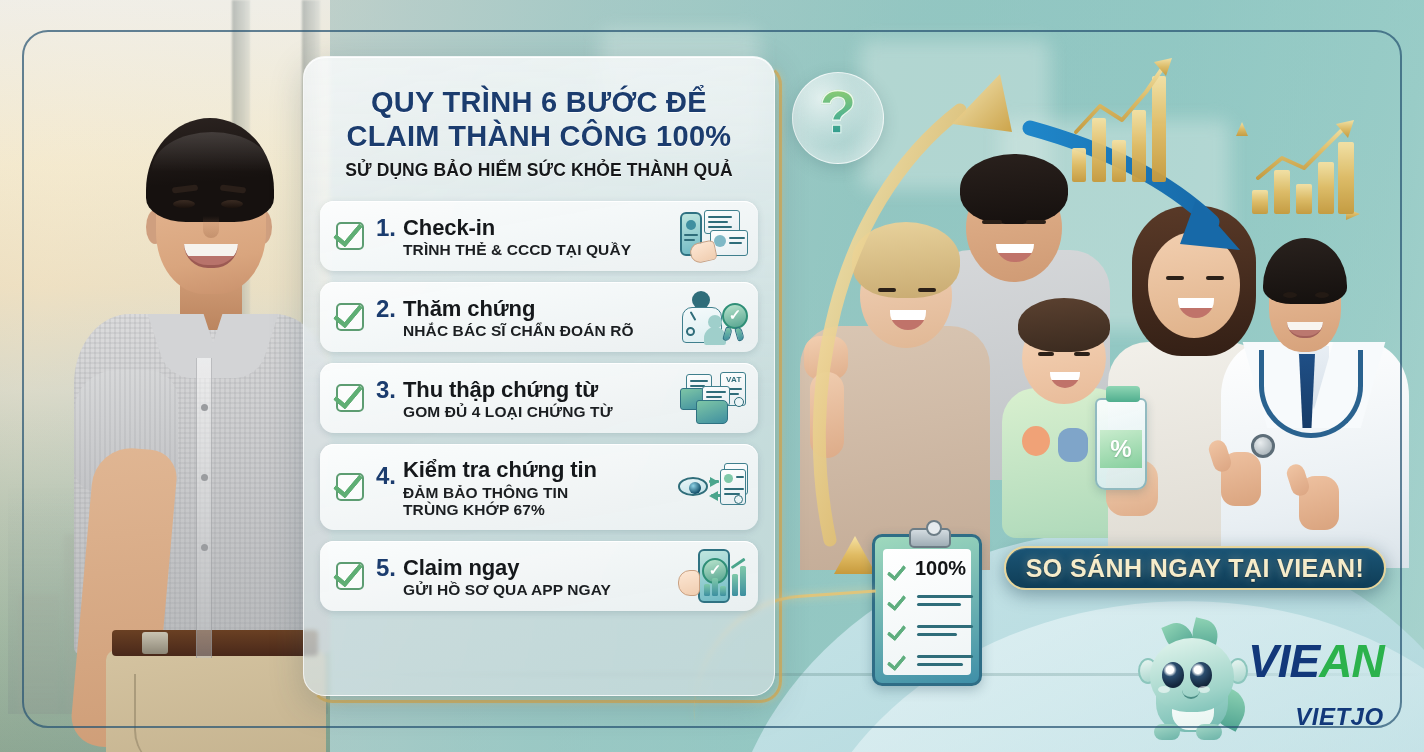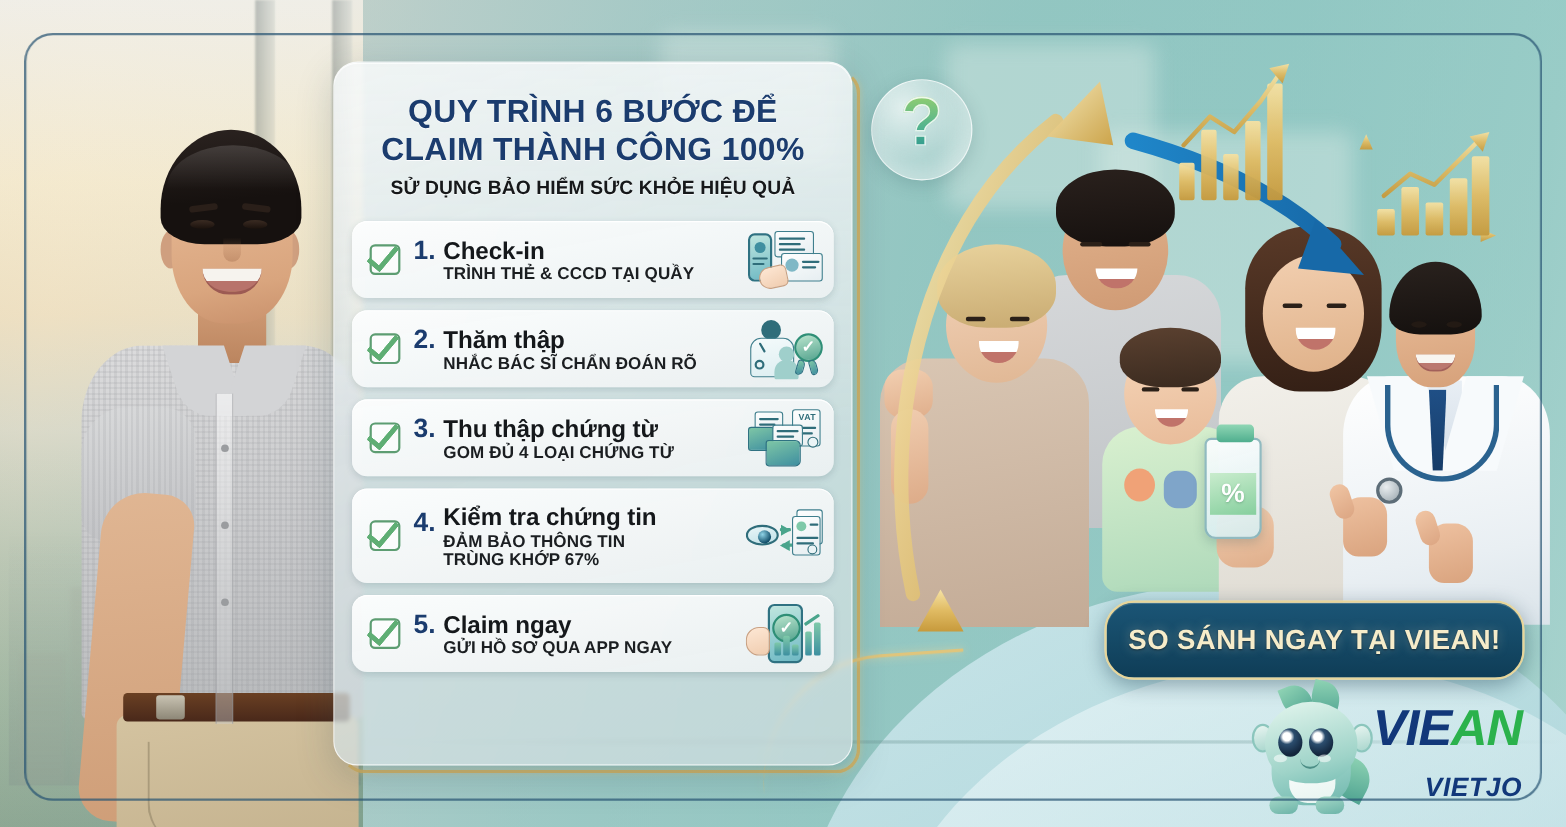--- a/index.html
+++ b/index.html
@@ -448,21 +448,21 @@
   .cb-tick {
     position:absolute; left:0; top:1px; width:11px; height:18px;
     border-right:4px solid #5fae7f; border-bottom:4px solid #5fae7f;
     transform: rotate(40deg); border-radius:2px;
   }
   .cb-100 { position:absolute; left:24px; top:-4px; font-size:20px; font-weight:700; color:#121416; }
   .cb-l1, .cb-l2 { position:absolute; left:26px; height:2.5px; background:#2f6d7a; border-radius:2px; }
 
   
   .cta {
-    position:absolute; left:1004px; top:546px; width:382px; height:72px;
+    position:absolute; left:1004px; top:546px; width:382px; height:44px;
     border-radius: 27px;
     background: linear-gradient(180deg,#1b5576 0%, #154a67 48%, #0f3d57 100%);
     border: 2.5px solid #e7d59a;
     box-shadow: 0 5px 18px rgba(20,55,75,.40), inset 0 1px 0 rgba(255,255,255,.18);
     display:flex; align-items:center; justify-content:center;
   }
   .cta span {
     font-size: 25px; font-weight:700; letter-spacing:.4px;
     color: #f6ecca;
     text-shadow: 0 1px 2px rgba(0,0,0,.45), 0 0 10px rgba(246,236,202,.35);
@@ -708,20 +708,44 @@
       <rect x="1338" y="142" width="16" height="72" rx="2" fill="url(#gGold)"></rect>
       <polyline points="1258,178 1282,158 1304,168 1326,146 1346,126" fill="none" stroke="url(#gGold)" stroke-width="4" stroke-linecap="round" stroke-linejoin="round"></polyline>
       <path d="M 1336 124 L 1354 120 L 1348 138 Z" fill="url(#gGold)"></path>
     </g>
   </svg>
 
   <div class="q-bubble">
     <span>?</span>
   </div>
 
+  <div class="clipboard">
+    <div class="clip"></div>
+    <div class="sheet">
+      <div class="cb-row" style="top:12px;">
+        <div class="cb-tick"></div>
+        <div class="cb-100">100%</div>
+      </div>
+      <div class="cb-row" style="top:42px;">
+        <div class="cb-tick"></div>
+        <div class="cb-l1" style="top:4px; width:56px;"></div>
+        <div class="cb-l2" style="top:12px; width:44px;"></div>
+      </div>
+      <div class="cb-row" style="top:72px;">
+        <div class="cb-tick"></div>
+        <div class="cb-l1" style="top:4px; width:56px;"></div>
+        <div class="cb-l2" style="top:12px; width:40px;"></div>
+      </div>
+      <div class="cb-row" style="top:102px;">
+        <div class="cb-tick"></div>
+        <div class="cb-l1" style="top:4px; width:56px;"></div>
+        <div class="cb-l2" style="top:12px; width:46px;"></div>
+      </div>
+    </div>
+  </div>
 
   <div class="cta">
     <span>SO SÁNH NGAY TẠI VIEAN!</span>
   </div>
 
   <div class="logo">
     <div class="mascot">
       <div class="m-leaf" style="left:26px; top:-2px; width:26px; height:30px; transform:rotate(-22deg);"></div>
       <div class="m-leaf" style="left:52px; top:-4px; width:26px; height:30px; transform:rotate(14deg);"></div>
       <div class="m-leaf" style="left:72px; top:66px; width:34px; height:36px; transform:rotate(28deg);"></div>
@@ -747,21 +771,21 @@
   </div>
 
   <div class="gold-accent"></div>
   <div class="gold-swoosh"></div>
 
   <div class="glass-panel">
 
     <div class="heading">
       <div class="h-line1">QUY TRÌNH 6 BƯỚC ĐỂ</div>
       <div class="h-line2">CLAIM THÀNH CÔNG 100%</div>
-      <div class="h-sub">SỬ DỤNG BẢO HIỂM SỨC KHỎE HIỆU QUẢ</div>
+      <div class="h-sub">SỬ DỤNG BẢO HIỂM SỨC KHỎE THÀNH QUẢ</div>
     </div>
 
     <div class="steps">
 
       <div class="step-card">
         <div class="chk">
           <div class="box"></div>
             <div class="tick"></div>
         </div>
         <div class="step-num">1.</div>
@@ -786,21 +810,21 @@
         </div>
       </div>
 
       <div class="step-card">
         <div class="chk">
           <div class="box"></div>
             <div class="tick"></div>
         </div>
         <div class="step-num">2.</div>
         <div class="step-text">
-          <div class="step-title">Thăm thập</div>
+          <div class="step-title">Thăm chứng</div>
           <div class="step-desc">NHẮC BÁC SĨ CHẨN ĐOÁN RÕ</div>
         </div>
         <div class="step-icon">
           <div class="ic-person-head" style="left:14px; top:2px; width:18px; height:18px; background:#2f6d7a;"></div>
           <div class="ic-coat" style="left:4px; top:18px; width:40px; height:36px;"></div>
           <div class="ic-line" style="left:10px; top:26px; width:10px; transform:rotate(60deg);"></div>
           <div class="ic-circle" style="left:8px; top:38px; width:9px; height:9px; border:2px solid #2f6d7a;"></div>
           <div class="ic-person-head" style="left:30px; top:26px; width:14px; height:14px; background:#9fcfcb;"></div>
           <div class="ic-person-body" style="left:26px; top:38px; width:22px; height:18px; background:#9fcfcb;"></div>
           <div class="ic-ribbon" style="left:44px; top:14px;"></div>

